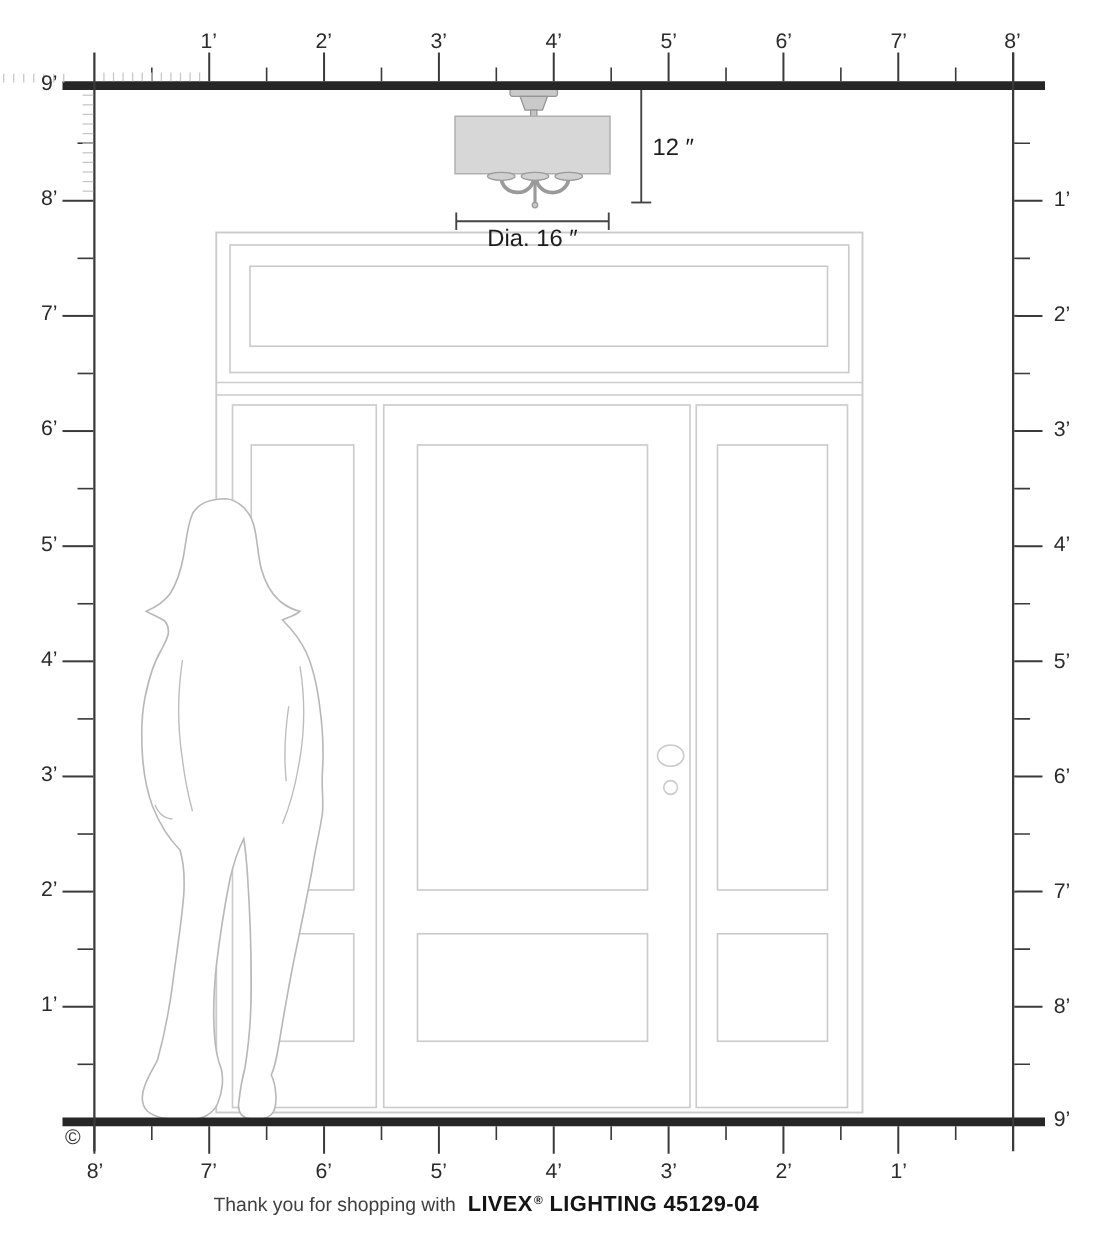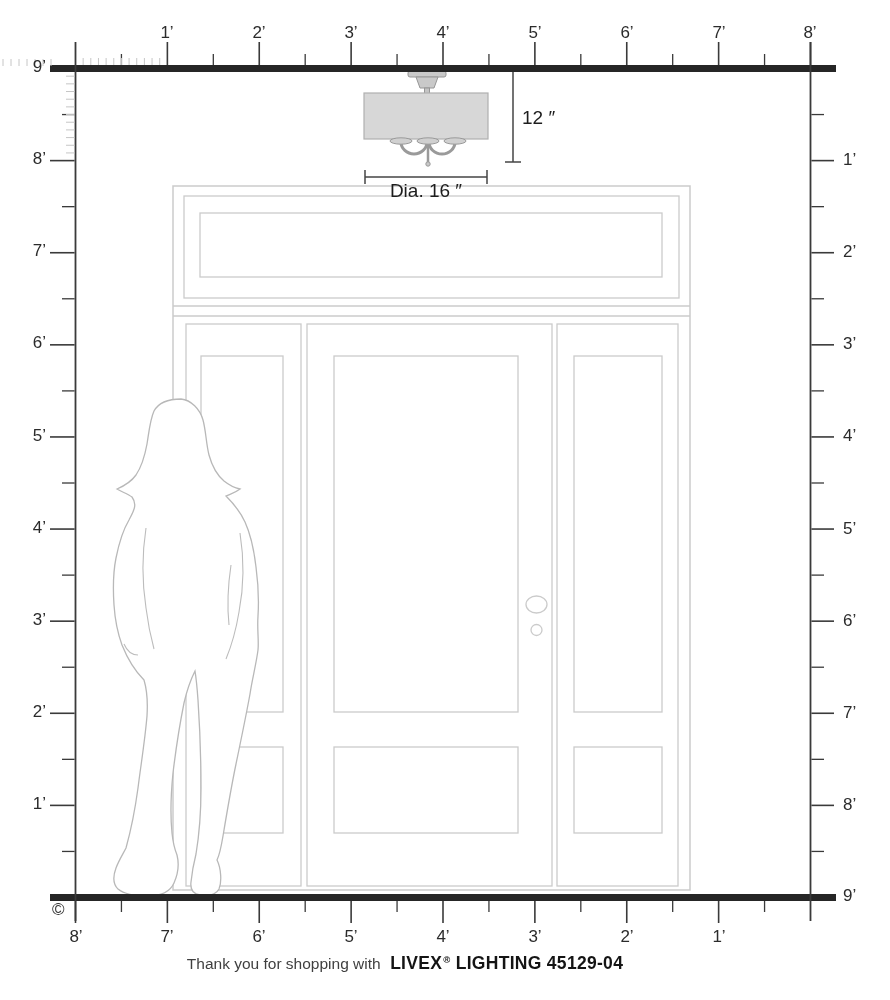--- a/index.html
+++ b/index.html
@@ -5,21 +5,21 @@
   html,body{margin:0;padding:0;background:#fff;}
   .stage{position:relative;width:890px;height:1000px;background:#fff;overflow:hidden;
          font-family:"Liberation Sans",sans-serif;}
   svg{position:absolute;left:0;top:0;}
   .axlab{position:absolute;font-size:17px;color:#2b2b2b;white-space:nowrap;}
   .axlab.top{transform:translateX(-50%);}
   .axlab.bottom{transform:translateX(-50%);}
   .axlab.left{width:30px;text-align:right;}
   .axlab.right{text-align:left;}
   .copyright{position:absolute;left:52px;top:900px;font-size:17px;color:#333;}
-  .footer{position:absolute;left:0;top:953px;width:778px;text-align:center;color:#3f3f3f;padding-left:16px;}
+  .footer{position:absolute;left:0;top:953px;width:778px;text-align:center;color:#3f3f3f;}
   .footer .prefix{font-size:15.5px;color:#3f3f3f;}
   .footer .brand{font-size:17.5px;font-weight:bold;color:#141414;margin-left:5px;letter-spacing:.3px;}
   .footer .reg{font-size:9.5px;font-weight:bold;color:#141414;vertical-align:super;margin:0 1px;}
   .footer .suffix{font-size:17.5px;font-weight:bold;color:#141414;letter-spacing:.3px;}
   .dimtext{font-size:19px;fill:#1d1d1d;font-family:"Liberation Sans",sans-serif;}
 </style>
 </head>
 <body>
 
 <div class="stage">

